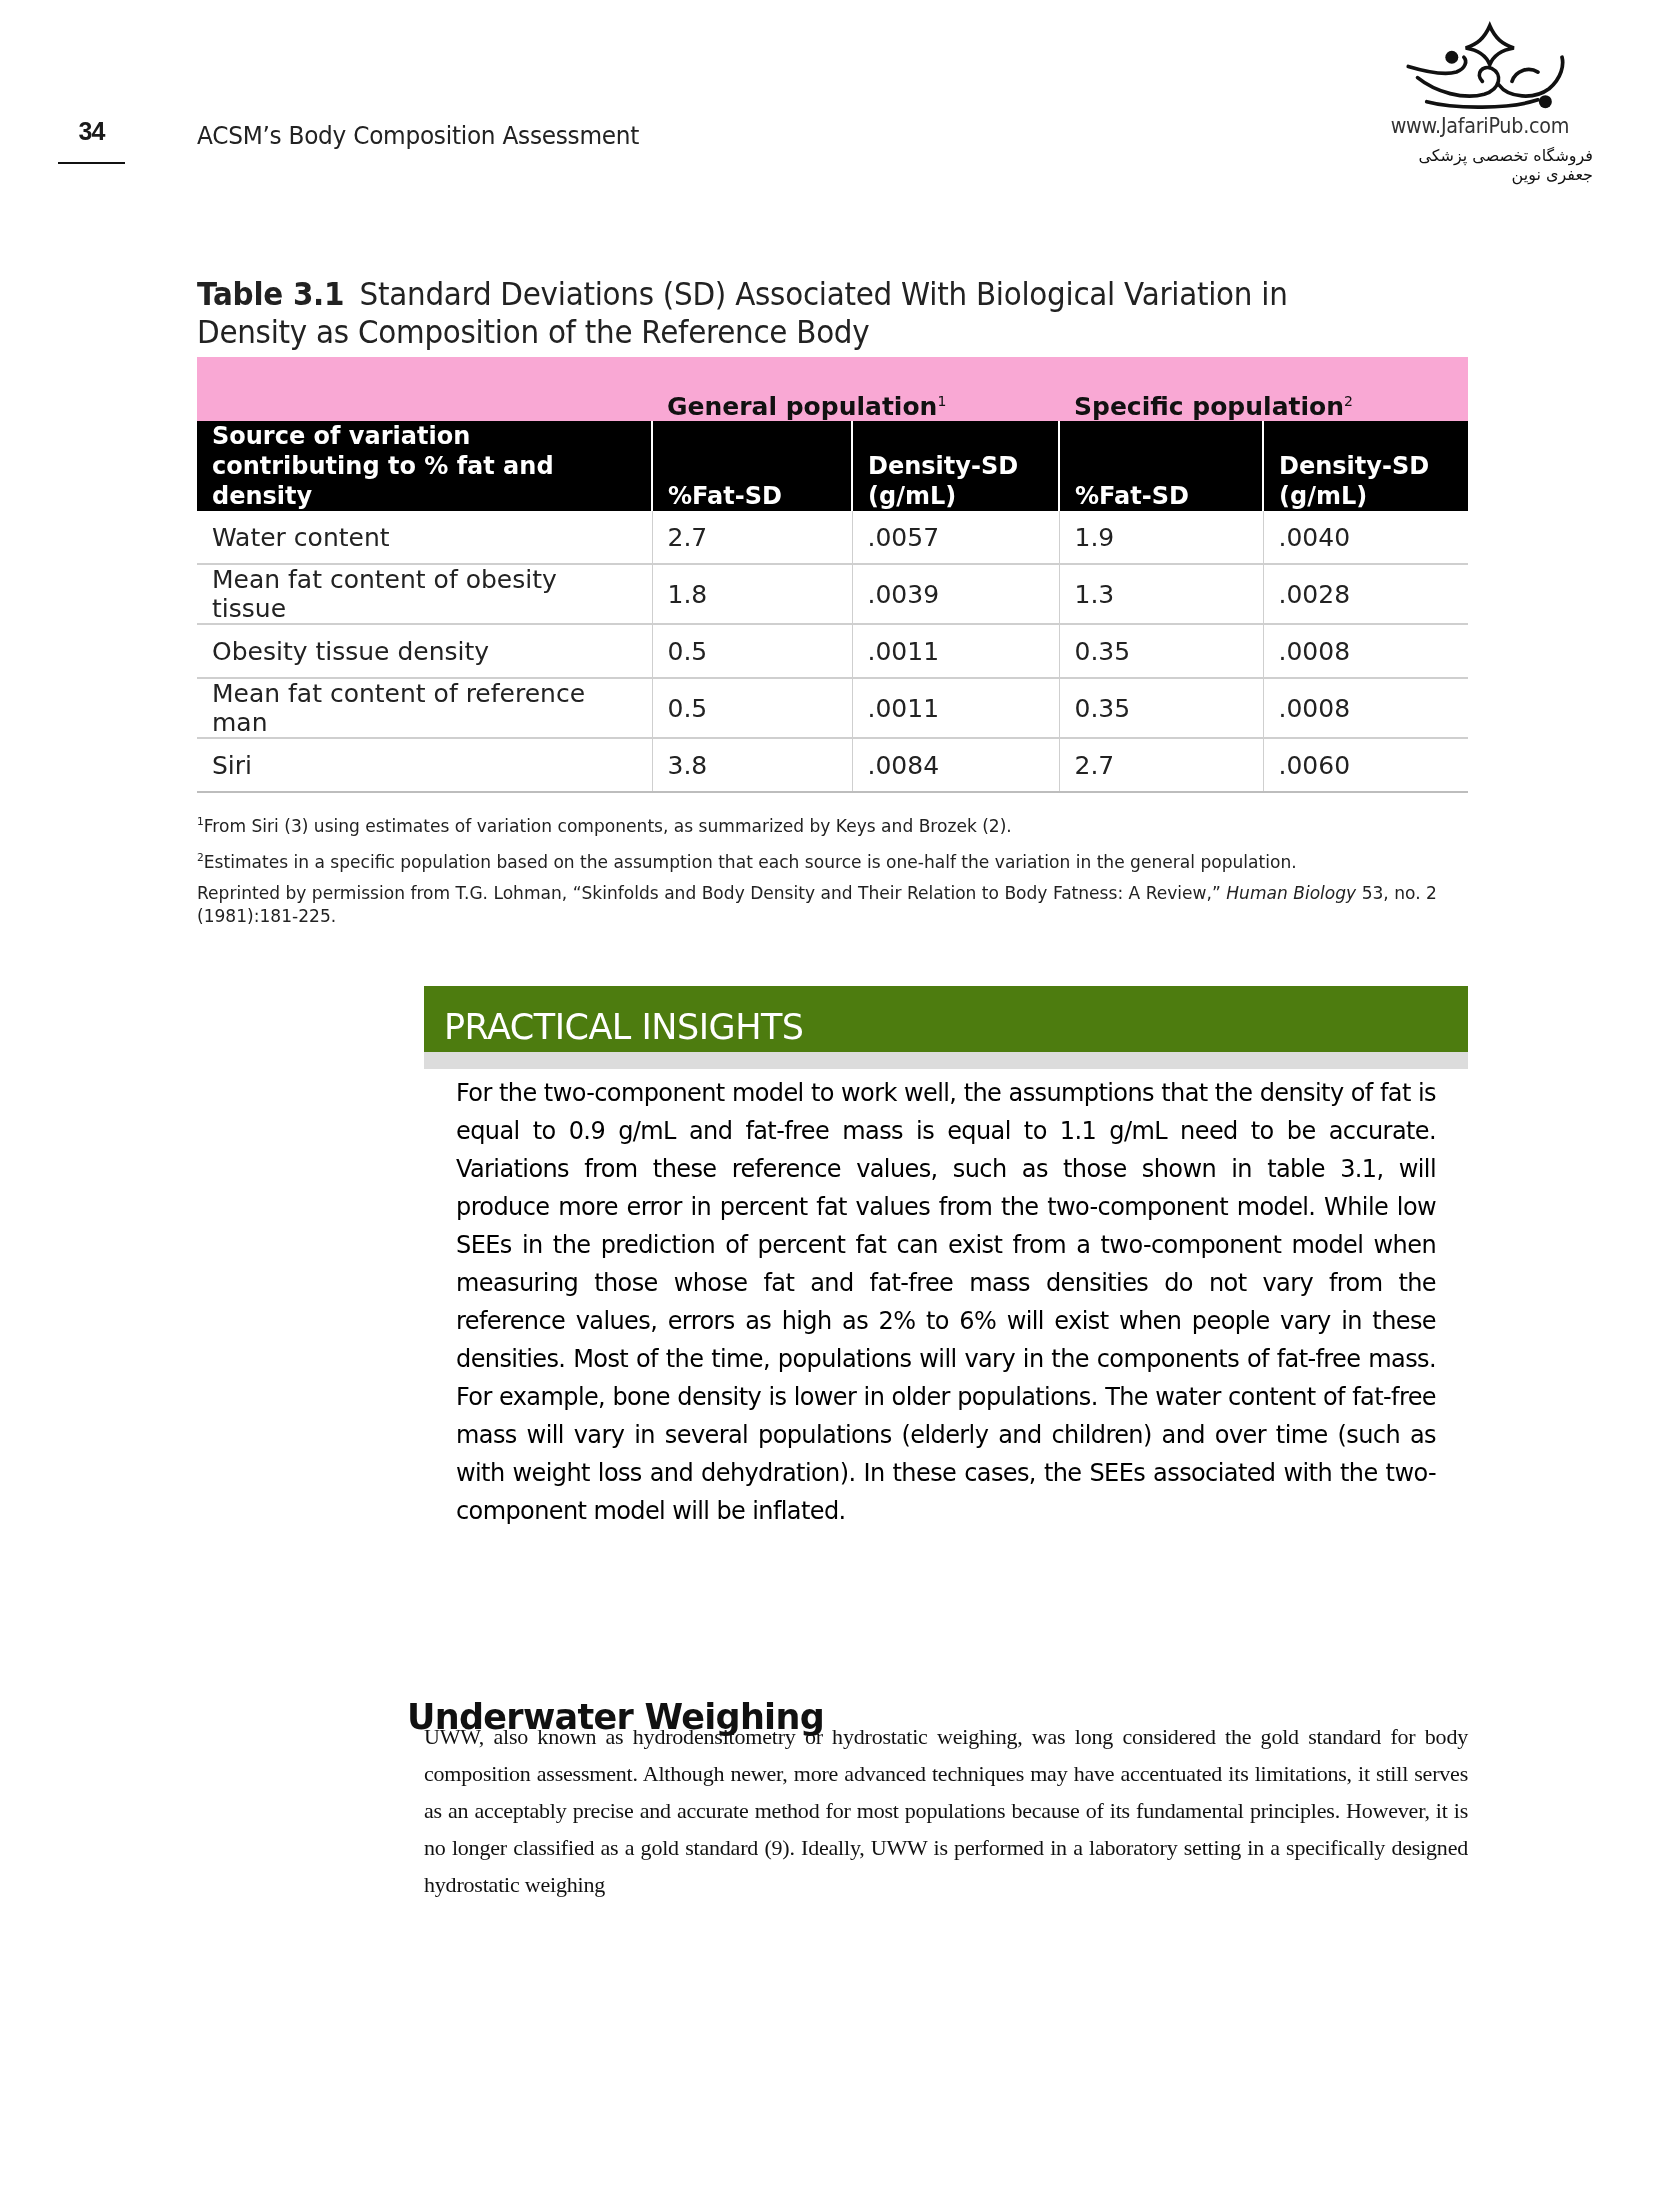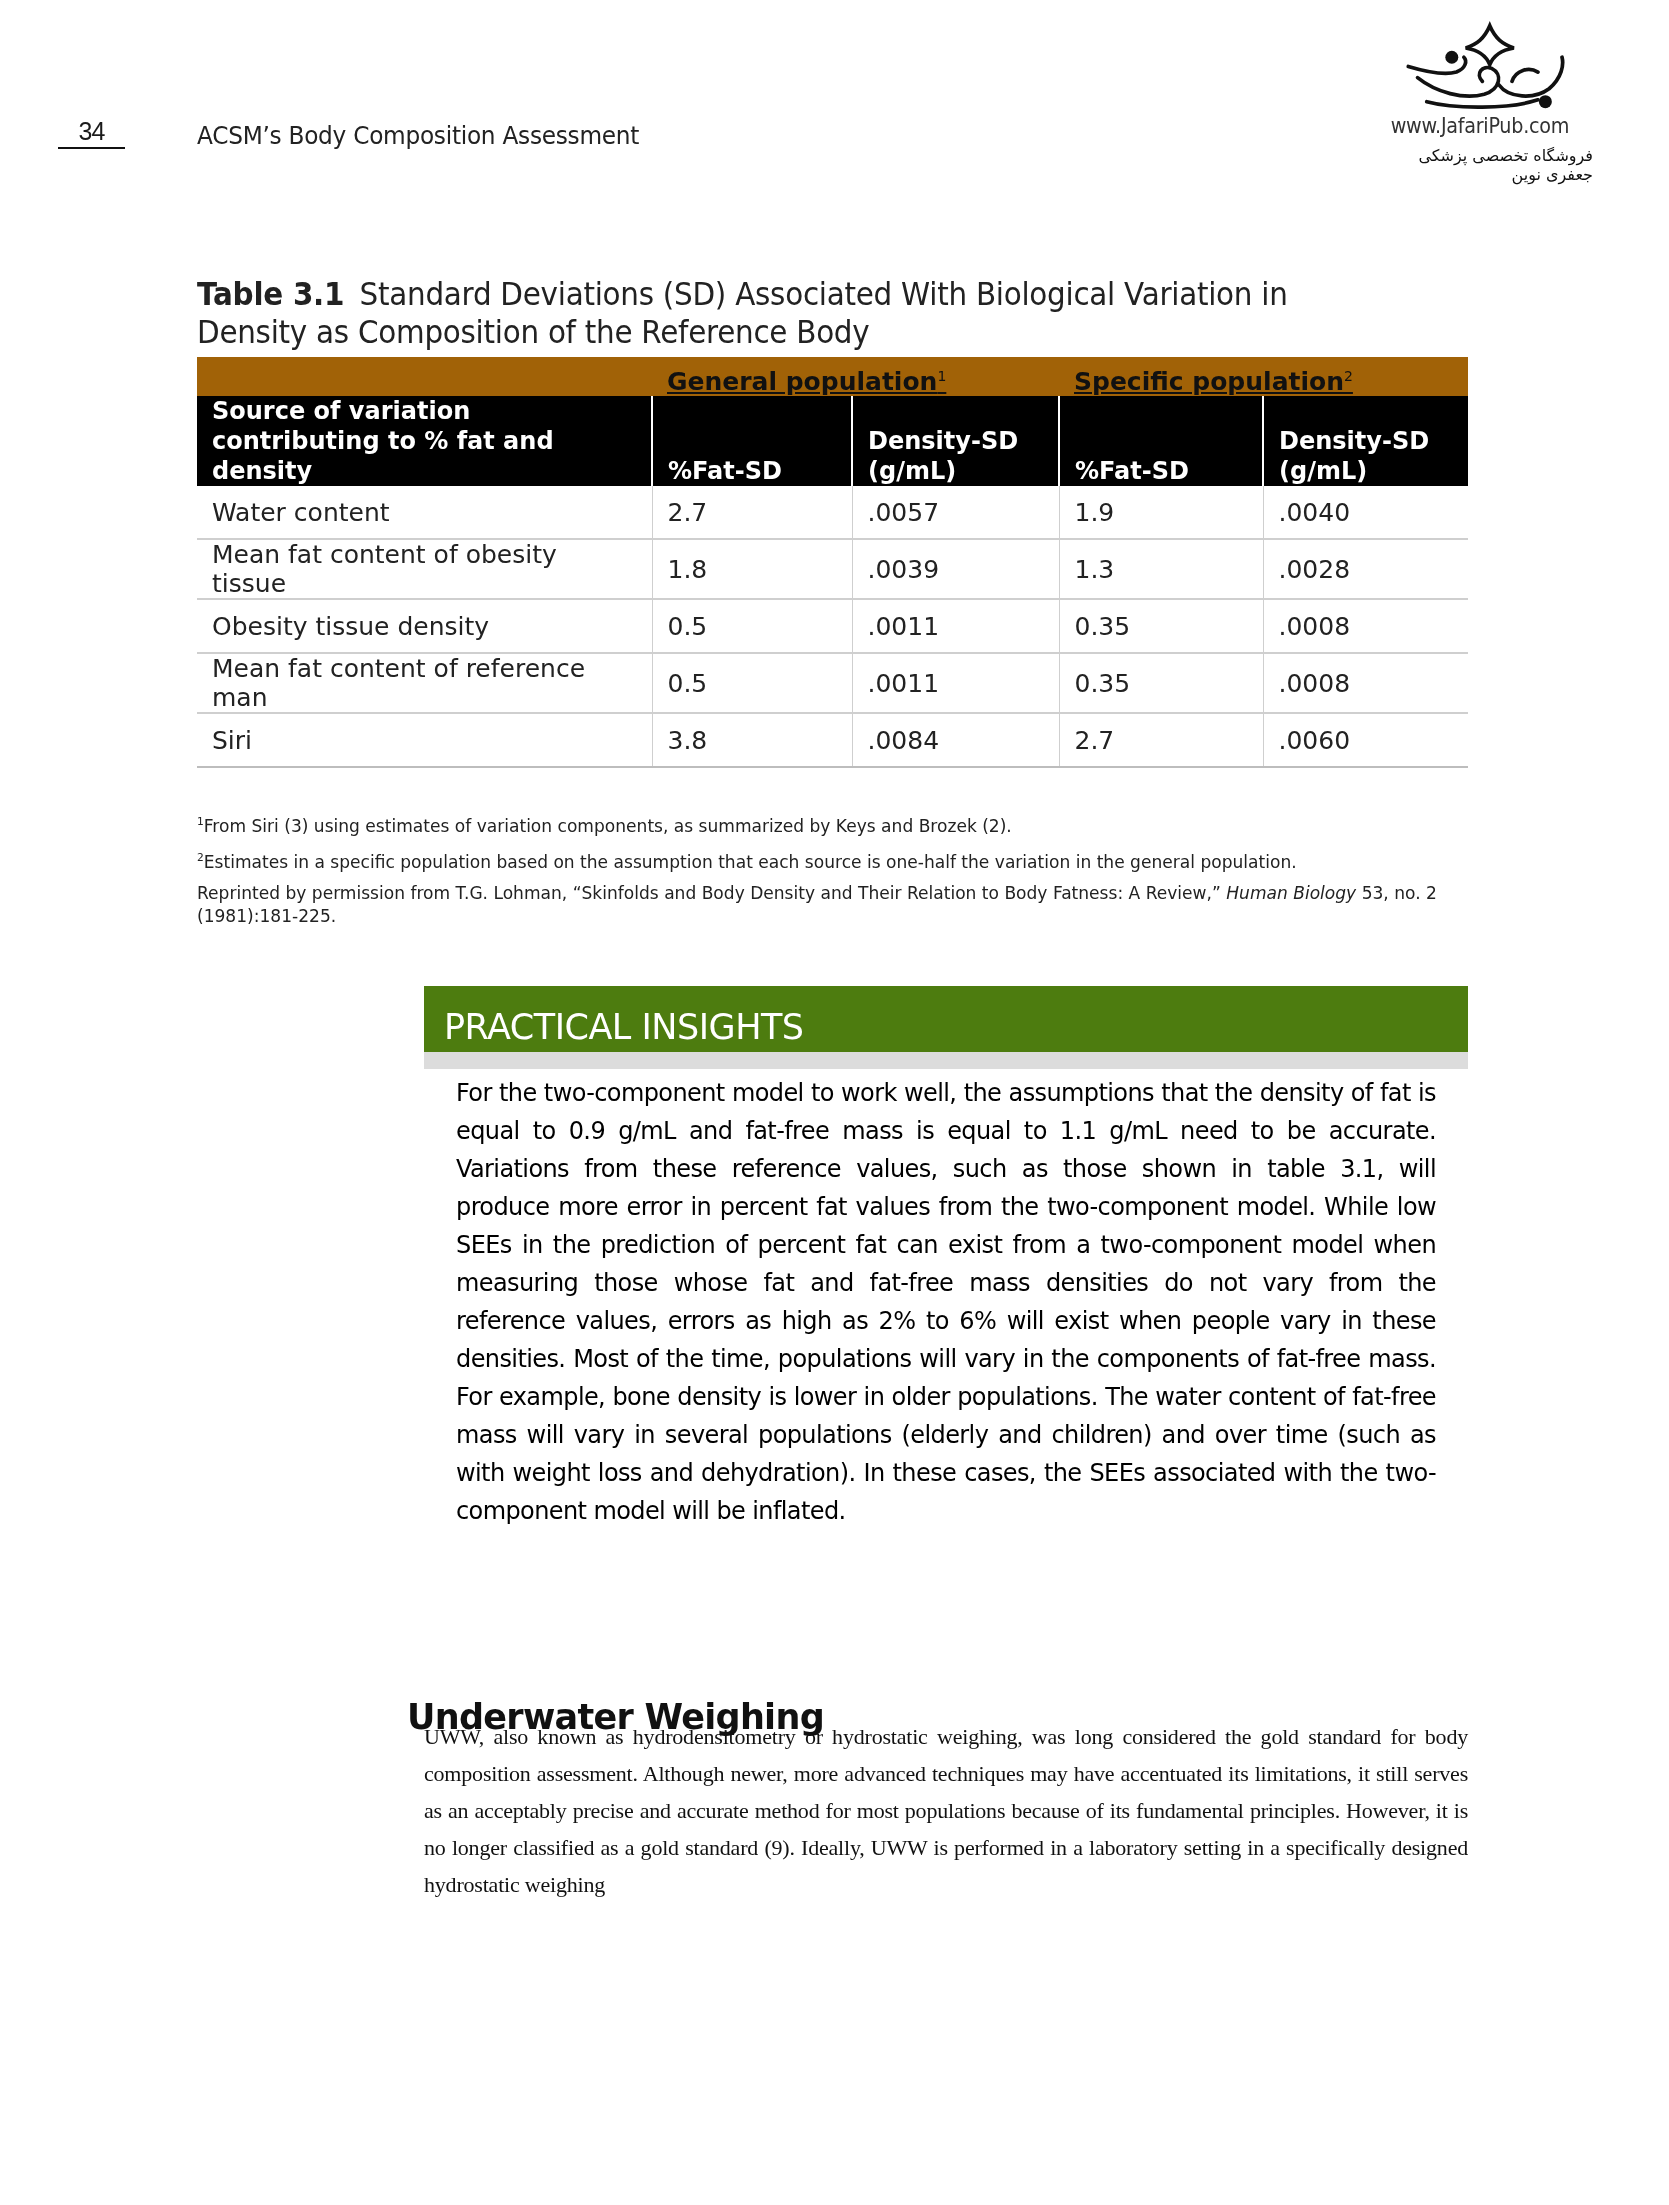--- a/index.html
+++ b/index.html
@@ -1,31 +1,31 @@
 <!DOCTYPE html>
 <html style="font-size:15px"><head>
 <meta charset="utf-8">
 <style>
   html, body { margin:0; padding:0; background:#ffffff; }
   body { width:1670px; height:2206px; position:relative; overflow:hidden; font-family:"Liberation Sans", sans-serif; color:#1a1a1a; }
 
-  .page-num { position:absolute; left:58px; top:119px; width:67px; font-family:"Liberation Sans", sans-serif; font-weight:normal; font-size:25px; text-align:center; border-bottom:2.8px solid #111; line-height:24px; padding-bottom:4px; letter-spacing:-0.9px; }
+  .page-num { position:absolute; left:58px; top:119px; width:67px; font-family:"Liberation Sans", sans-serif; font-weight:bold; font-size:25px; text-align:center; border-bottom:2.8px solid #111; line-height:24px; padding-bottom:19px; letter-spacing:-0.9px; }
   .running-title { position:absolute; left:197px; top:121px; font-size:25px; color:#222; font-family:"DejaVu Sans", sans-serif; font-weight:normal; letter-spacing:-0.3px; transform:scaleX(0.93); transform-origin:left; }
 
   .logo { position:absolute; left:1380px; top:20.4px; width:213px; height:167px; }
   .logo svg { display:block; margin:0 auto; }
   .logo-url { font-size:21.3px; color:#333; margin-top:0px; letter-spacing:-0.3px; font-family:"DejaVu Sans", sans-serif; transform:scaleX(0.9); }
   .logo-fa { font-size:16px; color:#111; margin-top:7.4px; direction:rtl; font-family:"DejaVu Sans", sans-serif; }
 
   .table-title { position:absolute; left:197px; top:275px; width:1299px; font-family:"DejaVu Sans", sans-serif; font-size:32px; line-height:38px; color:#222; transform:scaleX(0.92); transform-origin:left; letter-spacing:-0.3px; }
   .table-title .label { font-weight:bold; margin-right:16.7px; }
 
   table.sd { position:absolute; left:197px; top:357px; width:1271px; border-collapse:collapse; font-family:"DejaVu Sans", sans-serif; }
   table.sd th, table.sd td { padding:0 15px; text-align:left; vertical-align:bottom; }
-  .group-row th { background:#a16207; height:39px; font-size:25px; font-weight:bold; color:#111; vertical-align:middle; text-align:center;text-decoration:underline; }
+  .group-row th { background:#f9a8d4; height:64px; font-size:25px; font-weight:bold; color:#111; vertical-align:middle; text-align:center; }
   .group-row th sup { font-size:14px; font-weight:normal; }
   .col-row th { background:#000000; color:#ffffff; font-weight:bold; font-size:24px; line-height:30px; height:83px; padding-bottom:9.3px; border-left:2.8px solid #ffffff; }
   .col-row th:first-child { border-left:none; }
   table.sd tbody td { height:52px; font-size:25px; color:#222; vertical-align:middle; border-bottom:2.8px solid #cfcfcf; border-left:1.9px solid #cfcfcf; }
   table.sd tbody td:first-child { border-left:none; }
   table.sd tbody tr:last-child td { border-bottom:2.8px solid #bdbdbd; }
 
   .footnotes { position:absolute; left:197px; top:810px; width:1280px; font-family:"DejaVu Sans", sans-serif; font-size:17.6px; color:#222; line-height:23px; transform:scaleX(0.97); transform-origin:left; }
   .footnotes p { margin:0 0 8.3px 0; }
   .footnotes sup { font-size:11px; }

